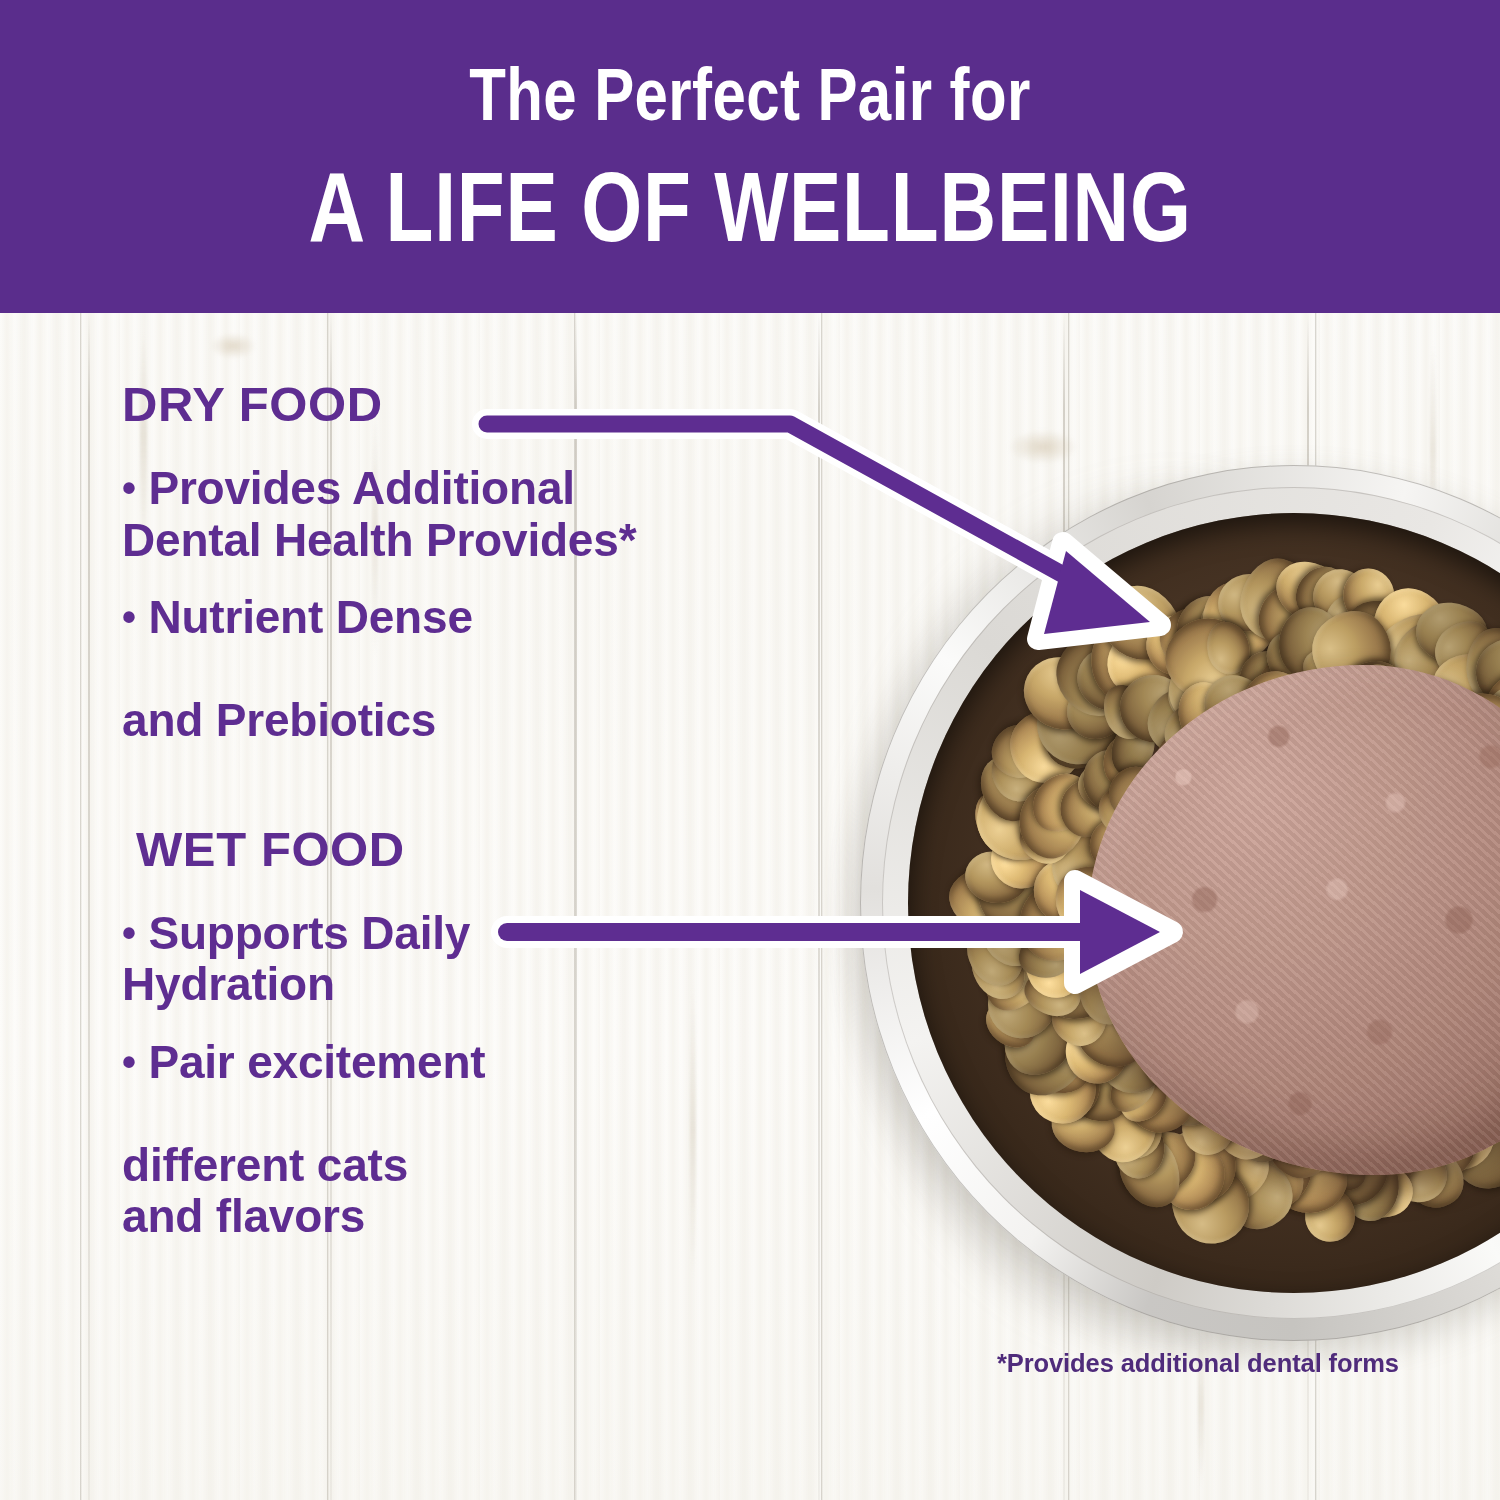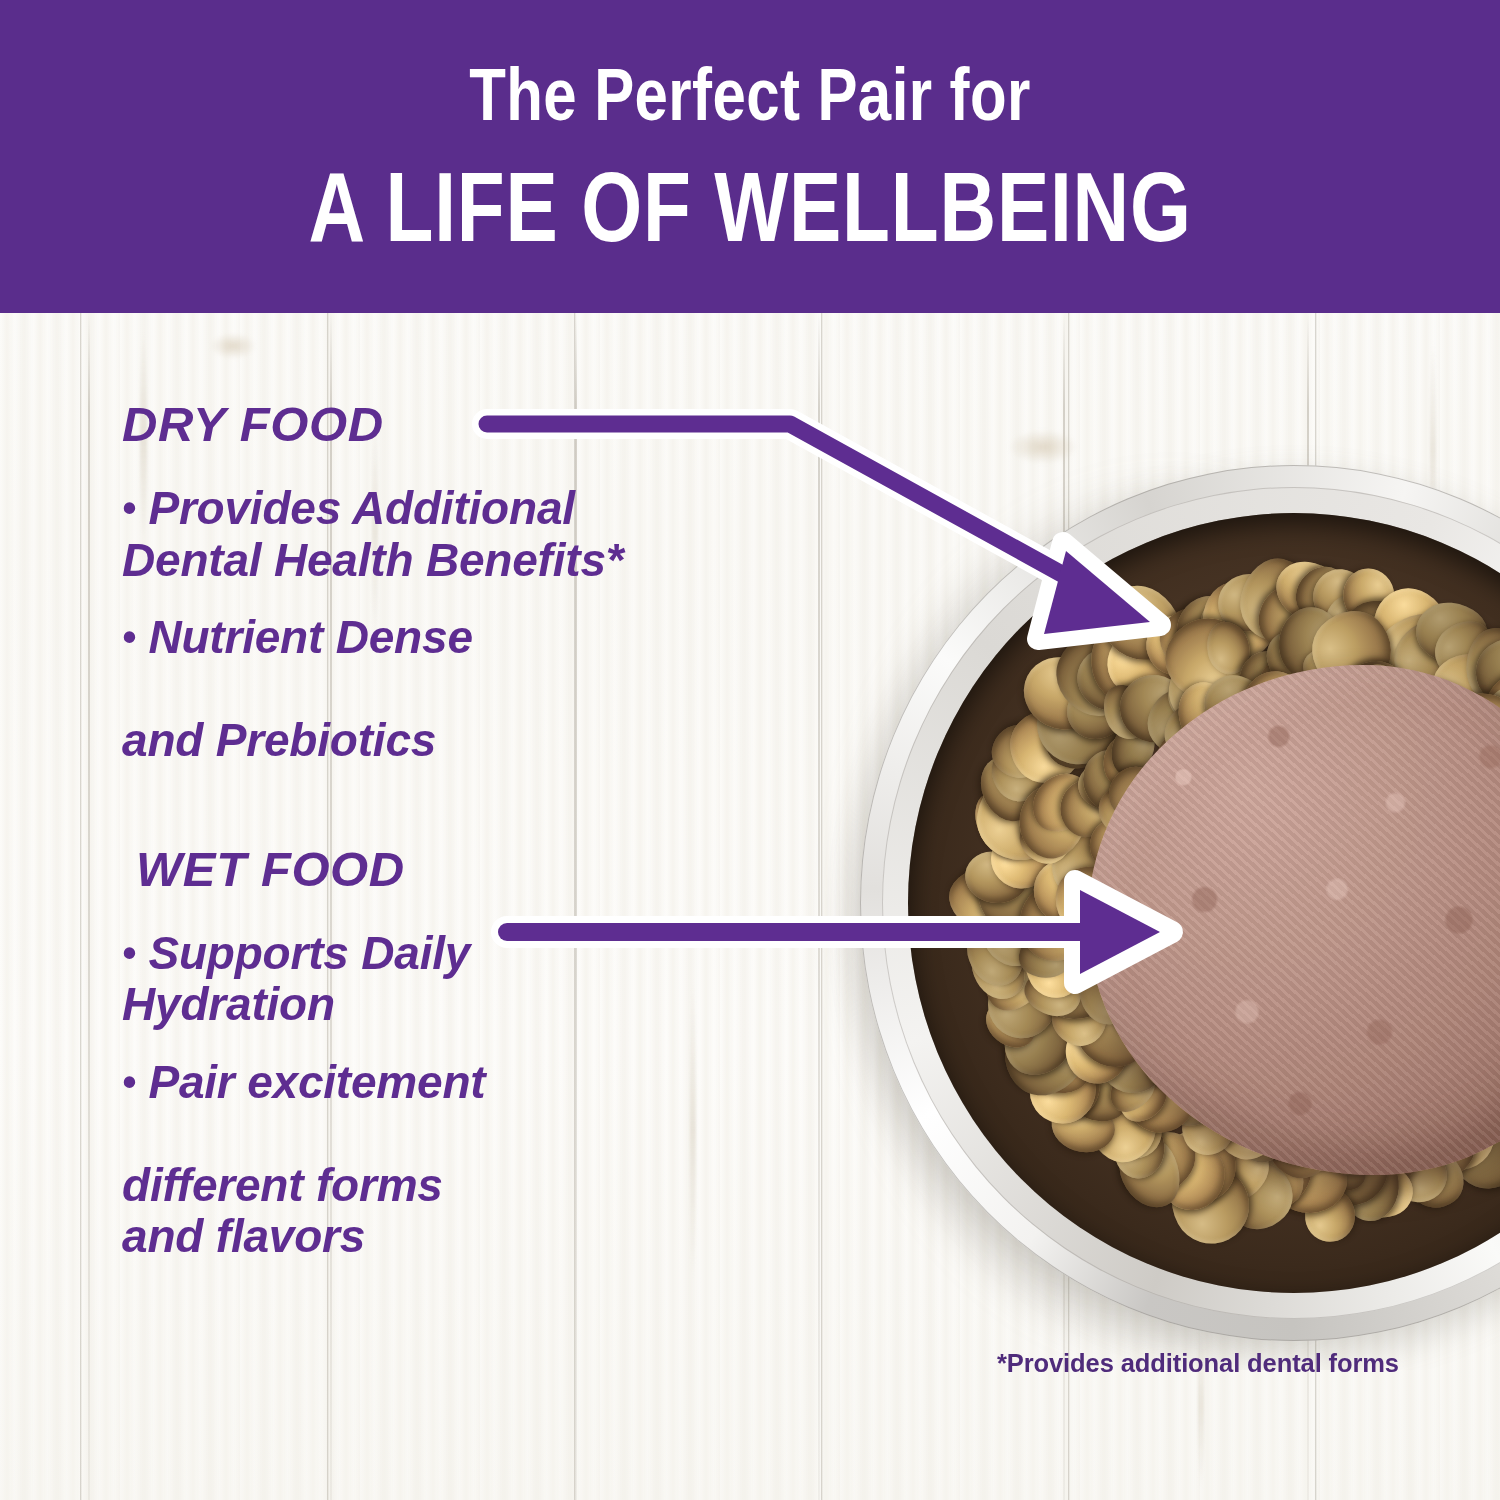--- a/index.html
+++ b/index.html
@@ -180,21 +180,21 @@
       radial-gradient(circle at 80% 70%, rgba(224,192,182,.38) 0 9px, rgba(0,0,0,0) 12px),
       radial-gradient(circle at 40% 86%, rgba(138,94,82,.40) 0 10px, rgba(0,0,0,0) 13px),
       repeating-linear-gradient(42deg, rgba(255,255,255,.06) 0 3px, rgba(0,0,0,.05) 3px 7px);
     filter: blur(.6px);
   }
 
   
   .arrows { position: absolute; left: 0; top: 0; width: 1500px; height: 1500px; pointer-events: none; }
 
   
-  .col { position: absolute; left: 122px; top: 400px; width: 690px; font-style: italic; }
+  .col { position: absolute; left: 122px; top: 380px; width: 690px; }
   .sec-head {
     color: #5e2d91;
     font-weight: bold;
     font-size: 49px;
     letter-spacing: .6px;
     line-height: 1;
     margin: 0 0 34px 0;
   }
   .bullet {
     color: #5e2d91;
@@ -480,21 +480,21 @@
     </g>
   </svg>
 
   <div class="col">
 
     <div class="sec-head">DRY FOOD</div>
 
     <div class="bullet">
       <span class="dot">•</span>
       <span>Provides Additional</span><br>
-      <span>Dental Health Benefits*</span>
+      <span>Dental Health Provides*</span>
     </div>
 
     <div class="bullet">
       <span class="dot">•</span>
       <span>Nutrient Dense</span><br>
       <br>
       <span>and Prebiotics</span>
     </div>
 
     <div class="sec-head wet-head">WET FOOD</div>
@@ -502,21 +502,21 @@
     <div class="bullet">
       <span class="dot">•</span>
       <span>Supports Daily</span><br>
       <span>Hydration</span>
     </div>
 
     <div class="bullet">
       <span class="dot">•</span>
       <span>Pair excitement</span><br>
       <br>
-      <span>different forms</span><br>
+      <span>different cats</span><br>
       <span>and flavors</span>
     </div>
   </div>
 
   <div class="foot">
     <div>*Provides additional dental forms</div>
   </div>
 
 </div>
 

